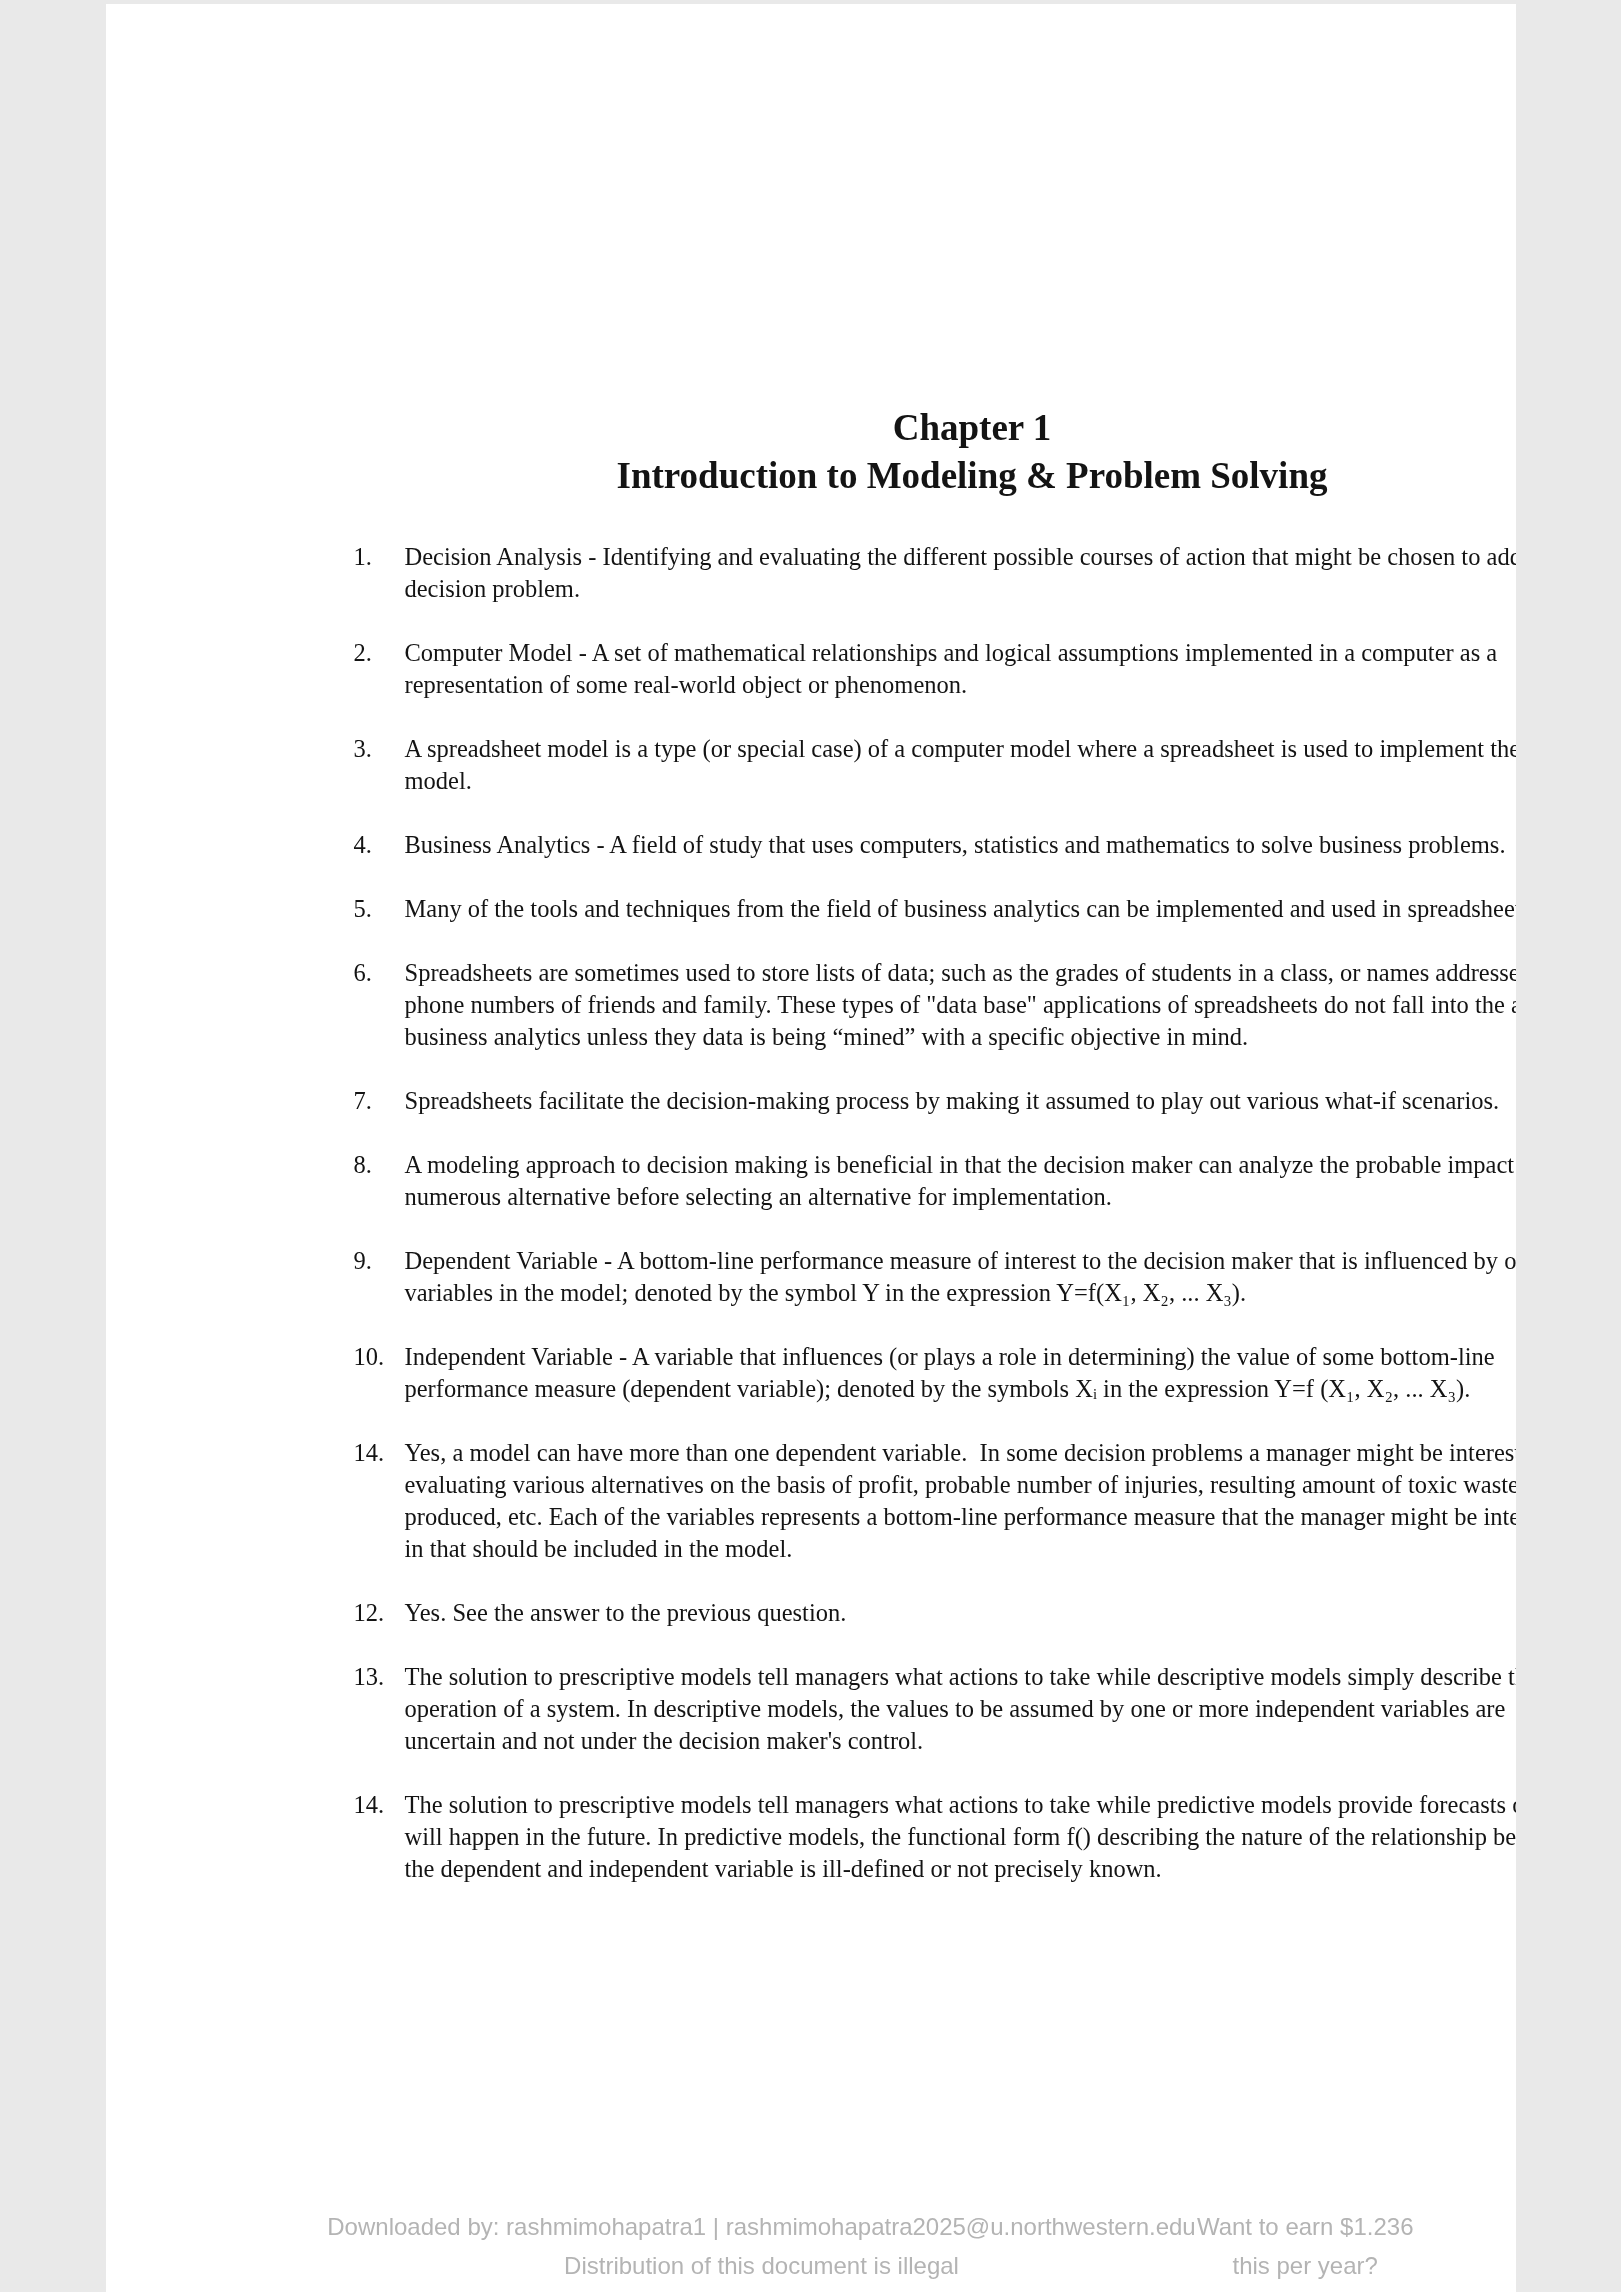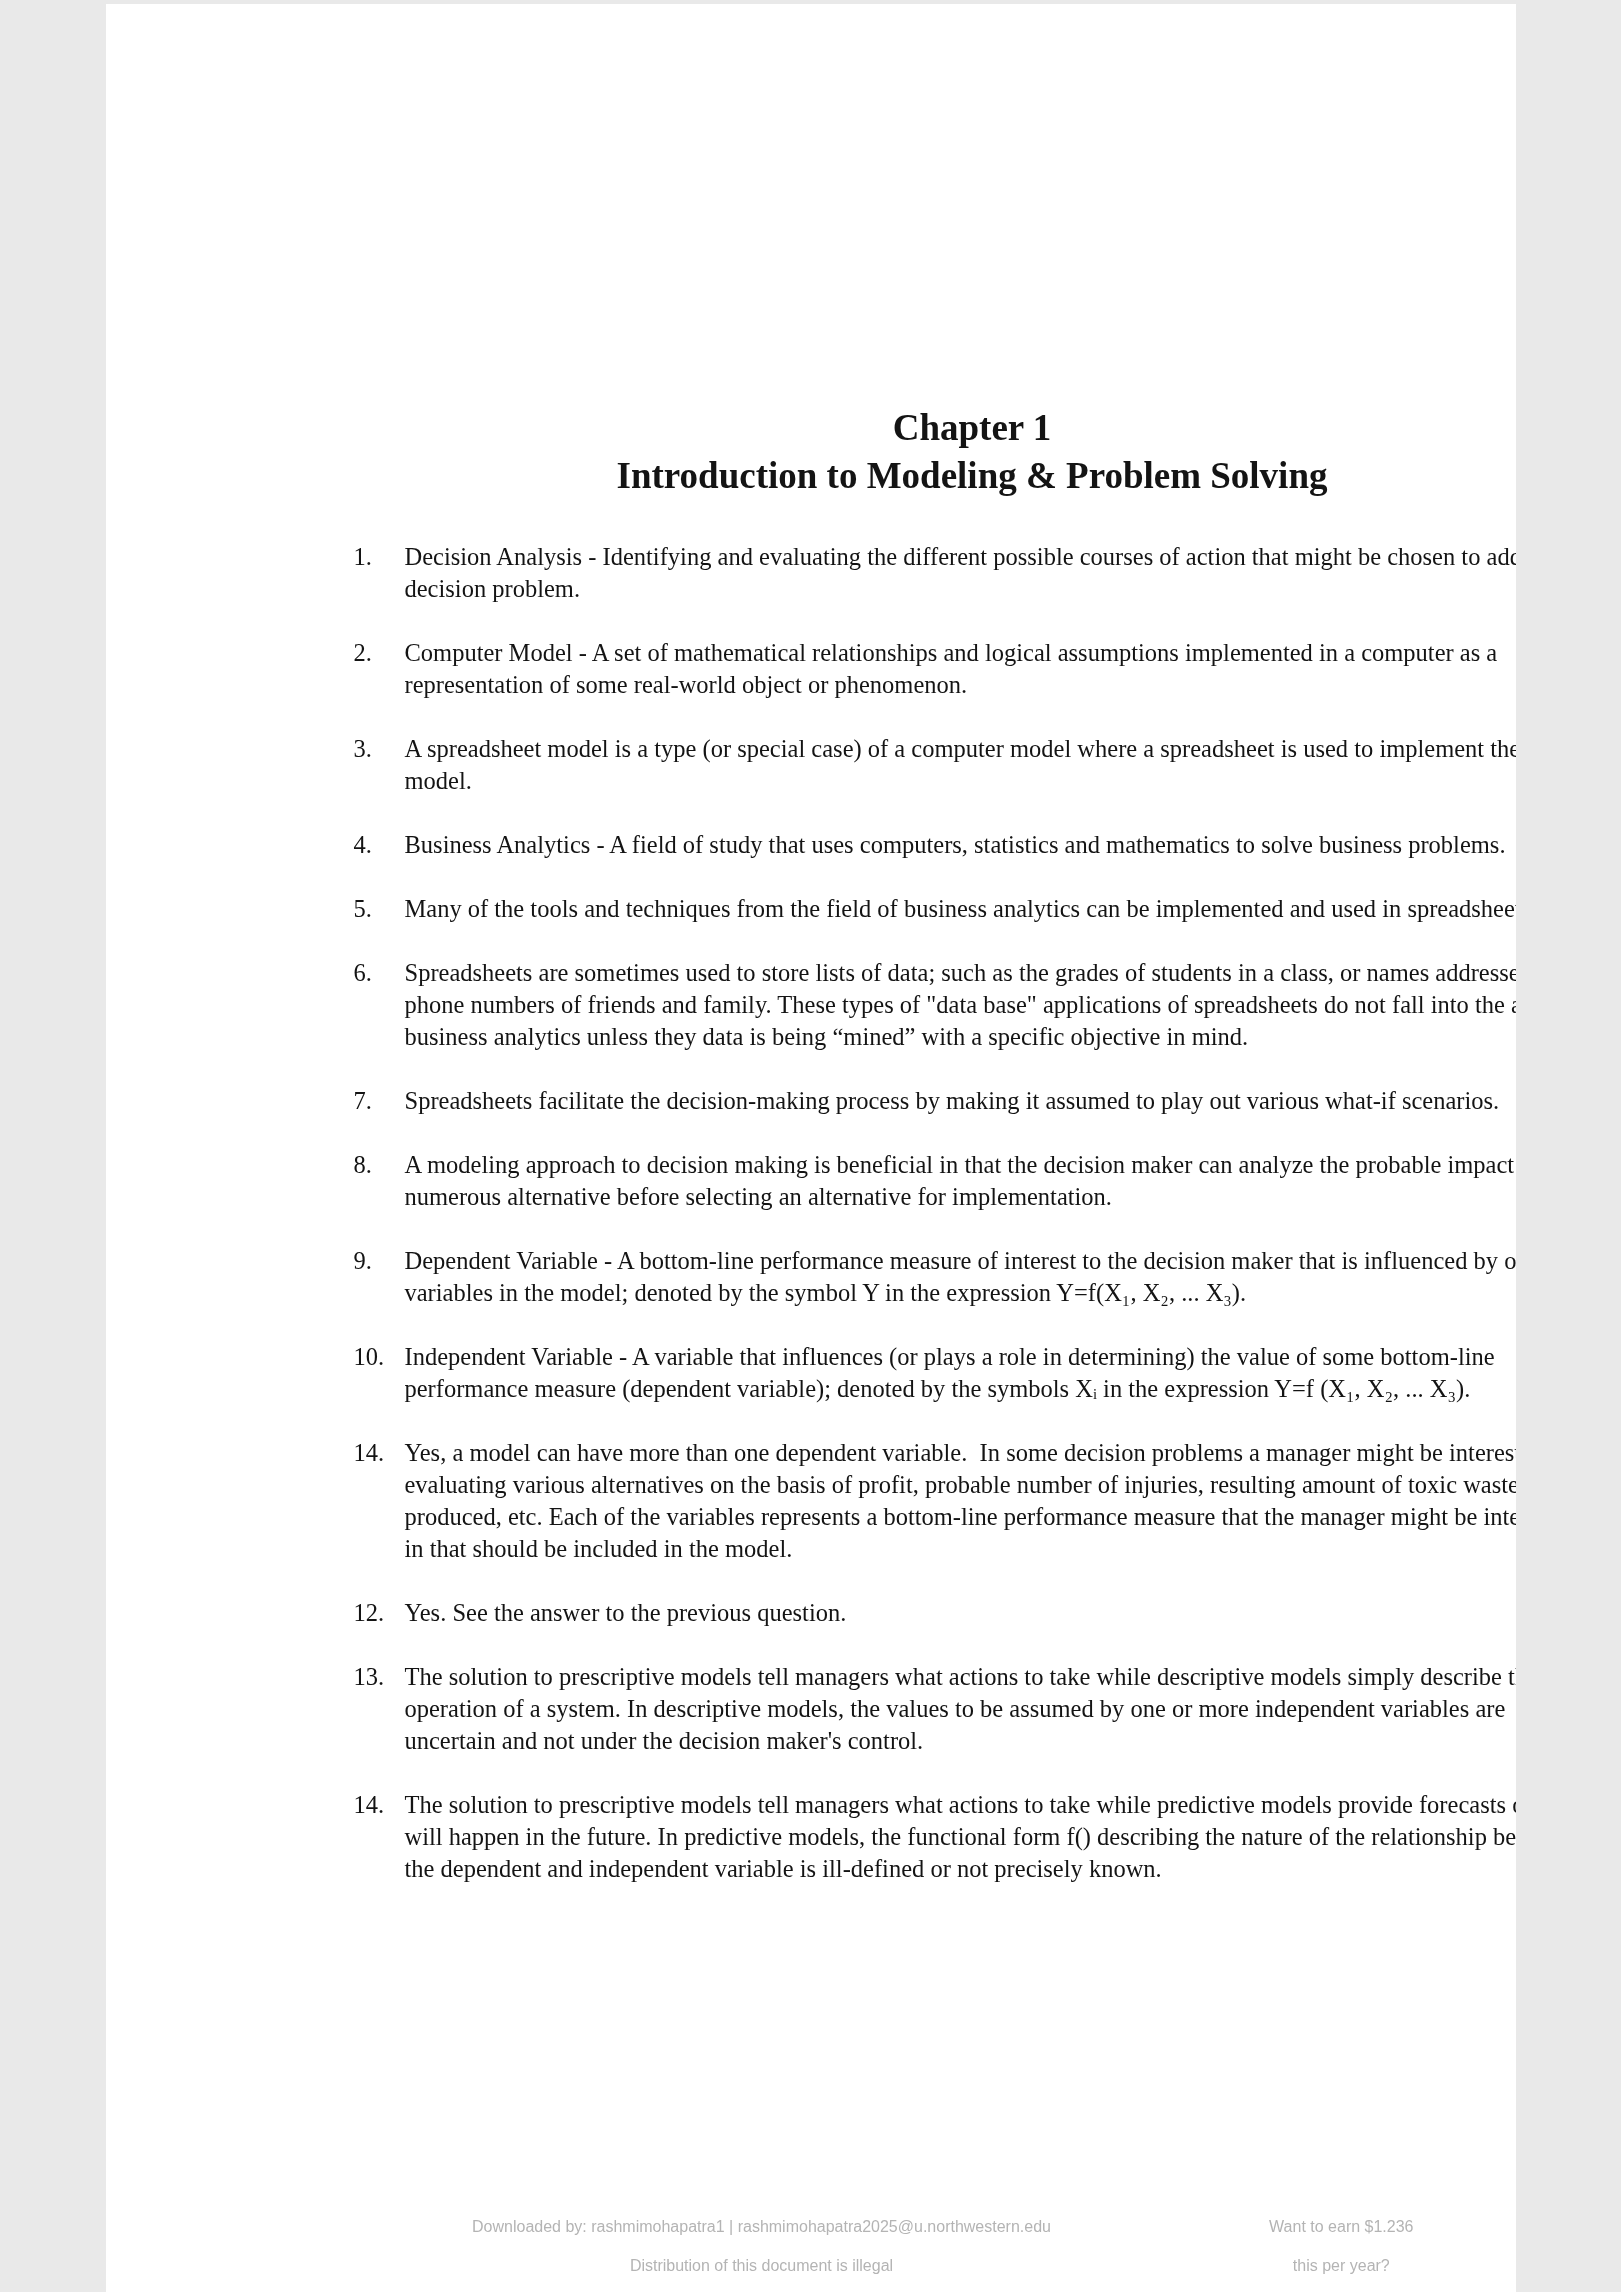--- a/index.html
+++ b/index.html
@@ -44,21 +44,21 @@
   li.item .txt {
     flex: 1 1 auto;
     white-space: pre-wrap;
   }
   .footer {
     position: absolute;
     left: 0;
     right: 0;
     bottom: 11.8px;
     font-family: "Liberation Sans", "DejaVu Sans", sans-serif;
-    font-size: 16px;
+    font-size: 24px;
     line-height: 39px;
     color: #b4b4b4;
   }
   .footer-center {
     text-align: center;
     padding: 0 255px 0 157px;
   }
   .footer-right {
     position: absolute;
     top: 0;

